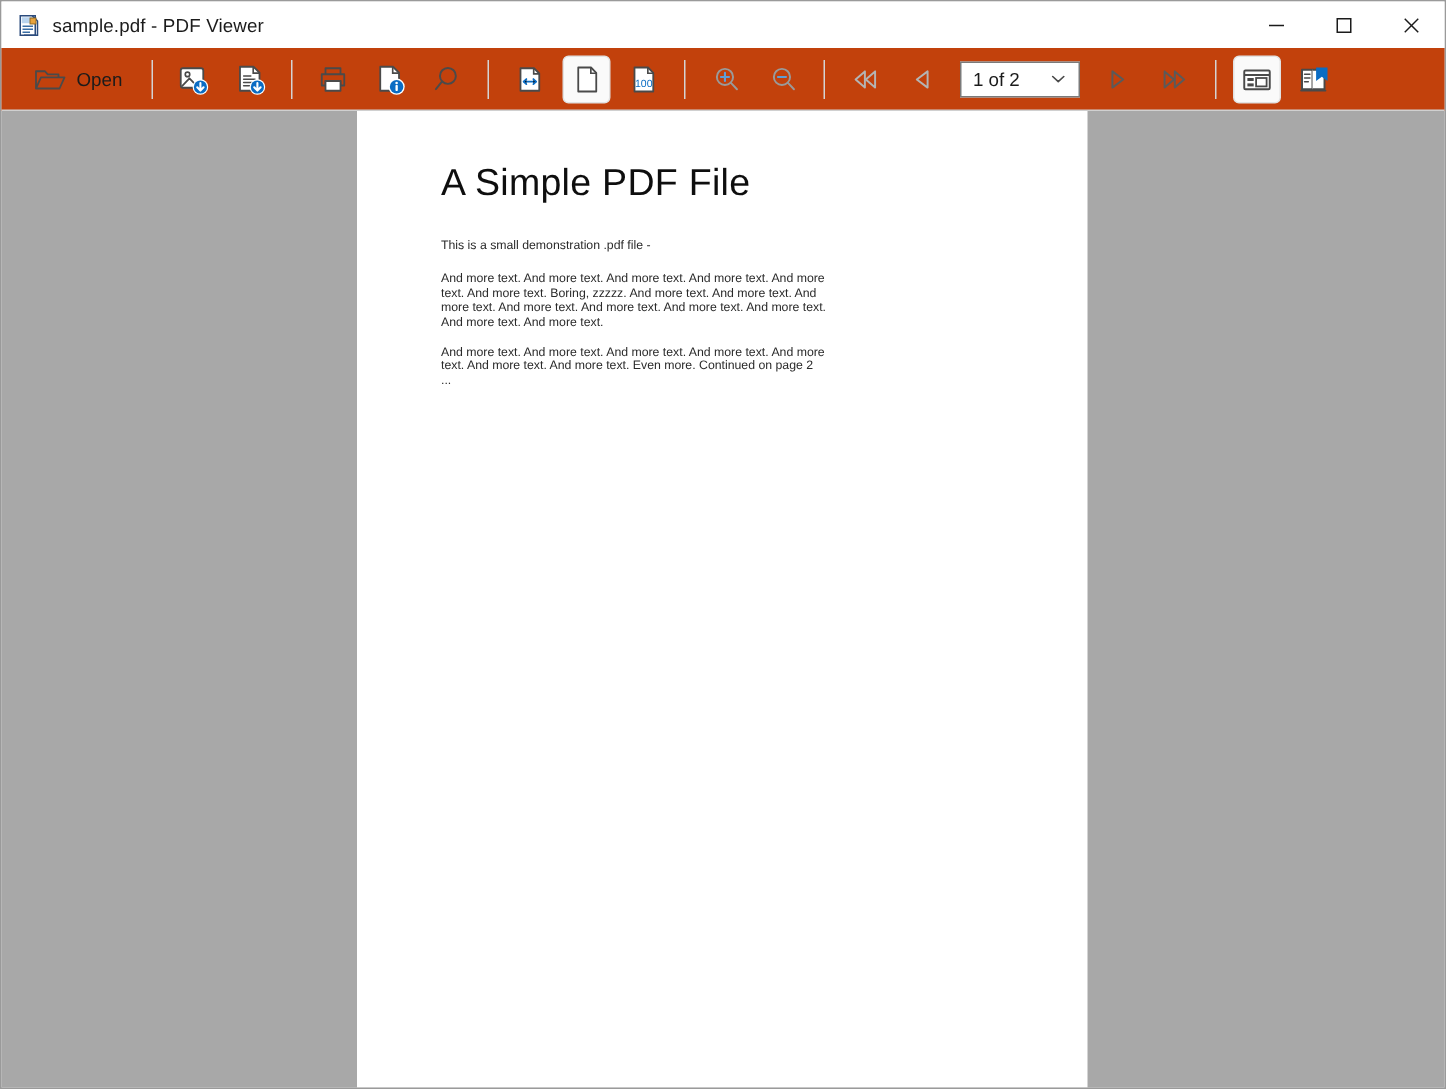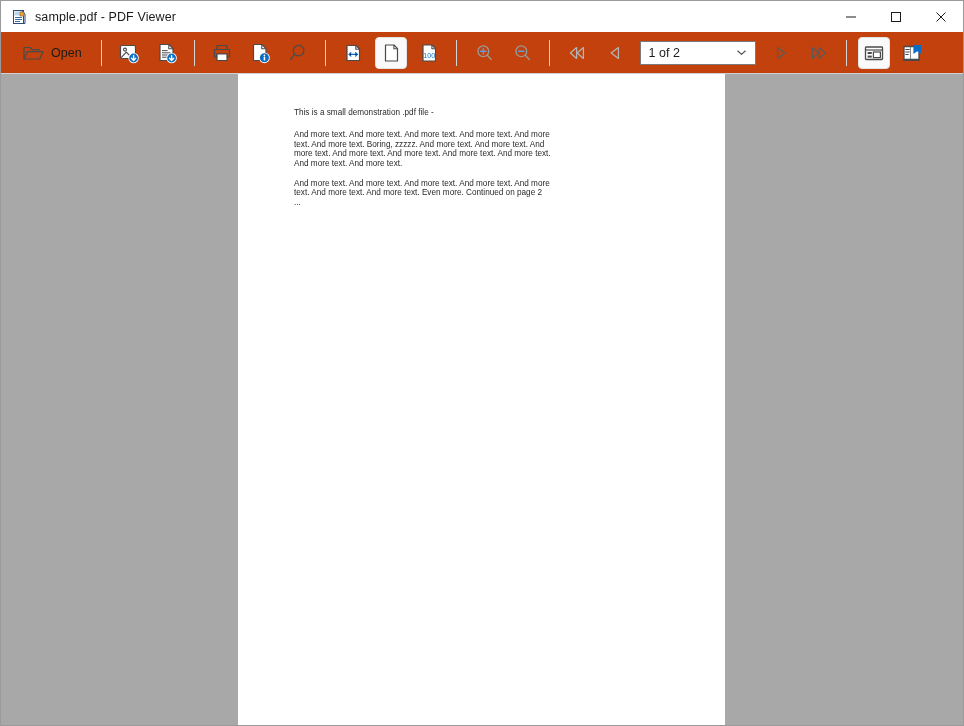--- a/index.html
+++ b/index.html
@@ -76,21 +76,21 @@
   .tb-btn.active { background: #fafafa; border: 1px solid #e2e2e2; }
   .tb-label { font-size: 12.5px; color: #1b1b1b; }
   .tb-sep {
     width: 1px; height: 26px;
     background: #d4d4d4;
     margin: 0 8px; flex: none;
   }
   .tb-btn svg { display: block; }
 
   .page-select {
-    width: 116px; height: 24px;
+    width: 80px; height: 24px;
     border: 1px solid #7a7a7a;
     background: #ffffff;
     display: flex; align-items: center;
     margin: 0 6px; flex: none;
     position: relative;
   }
   .page-select .val {
     font-size: 12.5px; color: #1b1b1b;
     padding-left: 8px; flex: 1;
   }
@@ -381,20 +381,21 @@
           <path d="M13.4 4 L21 4 L21 13 L17.2 10.2 L13.4 13 Z" fill="#0a6cc4"></path>
         </svg>
       </span>
     </div>
 
   </div>
 
   <div class="viewport">
     <div class="page">
       <div class="page-content">
+        <h1 class="doc-title">A Simple PDF File</h1>
         <p class="doc-para lead">This is a small demonstration .pdf file -</p>
         <p class="doc-para">And more text. And more text. And more text. And more text. And more text. And more text. Boring, zzzzz. And more text. And more text. And more text. And more text. And more text. And more text. And more text. And more text. And more text.</p>
         <p class="doc-para">And more text. And more text. And more text. And more text. And more text. And more text. And more text. Even more. Continued on page 2 ...</p>
       </div>
     </div>
   </div>
 
 </div>
 
 </body></html>

